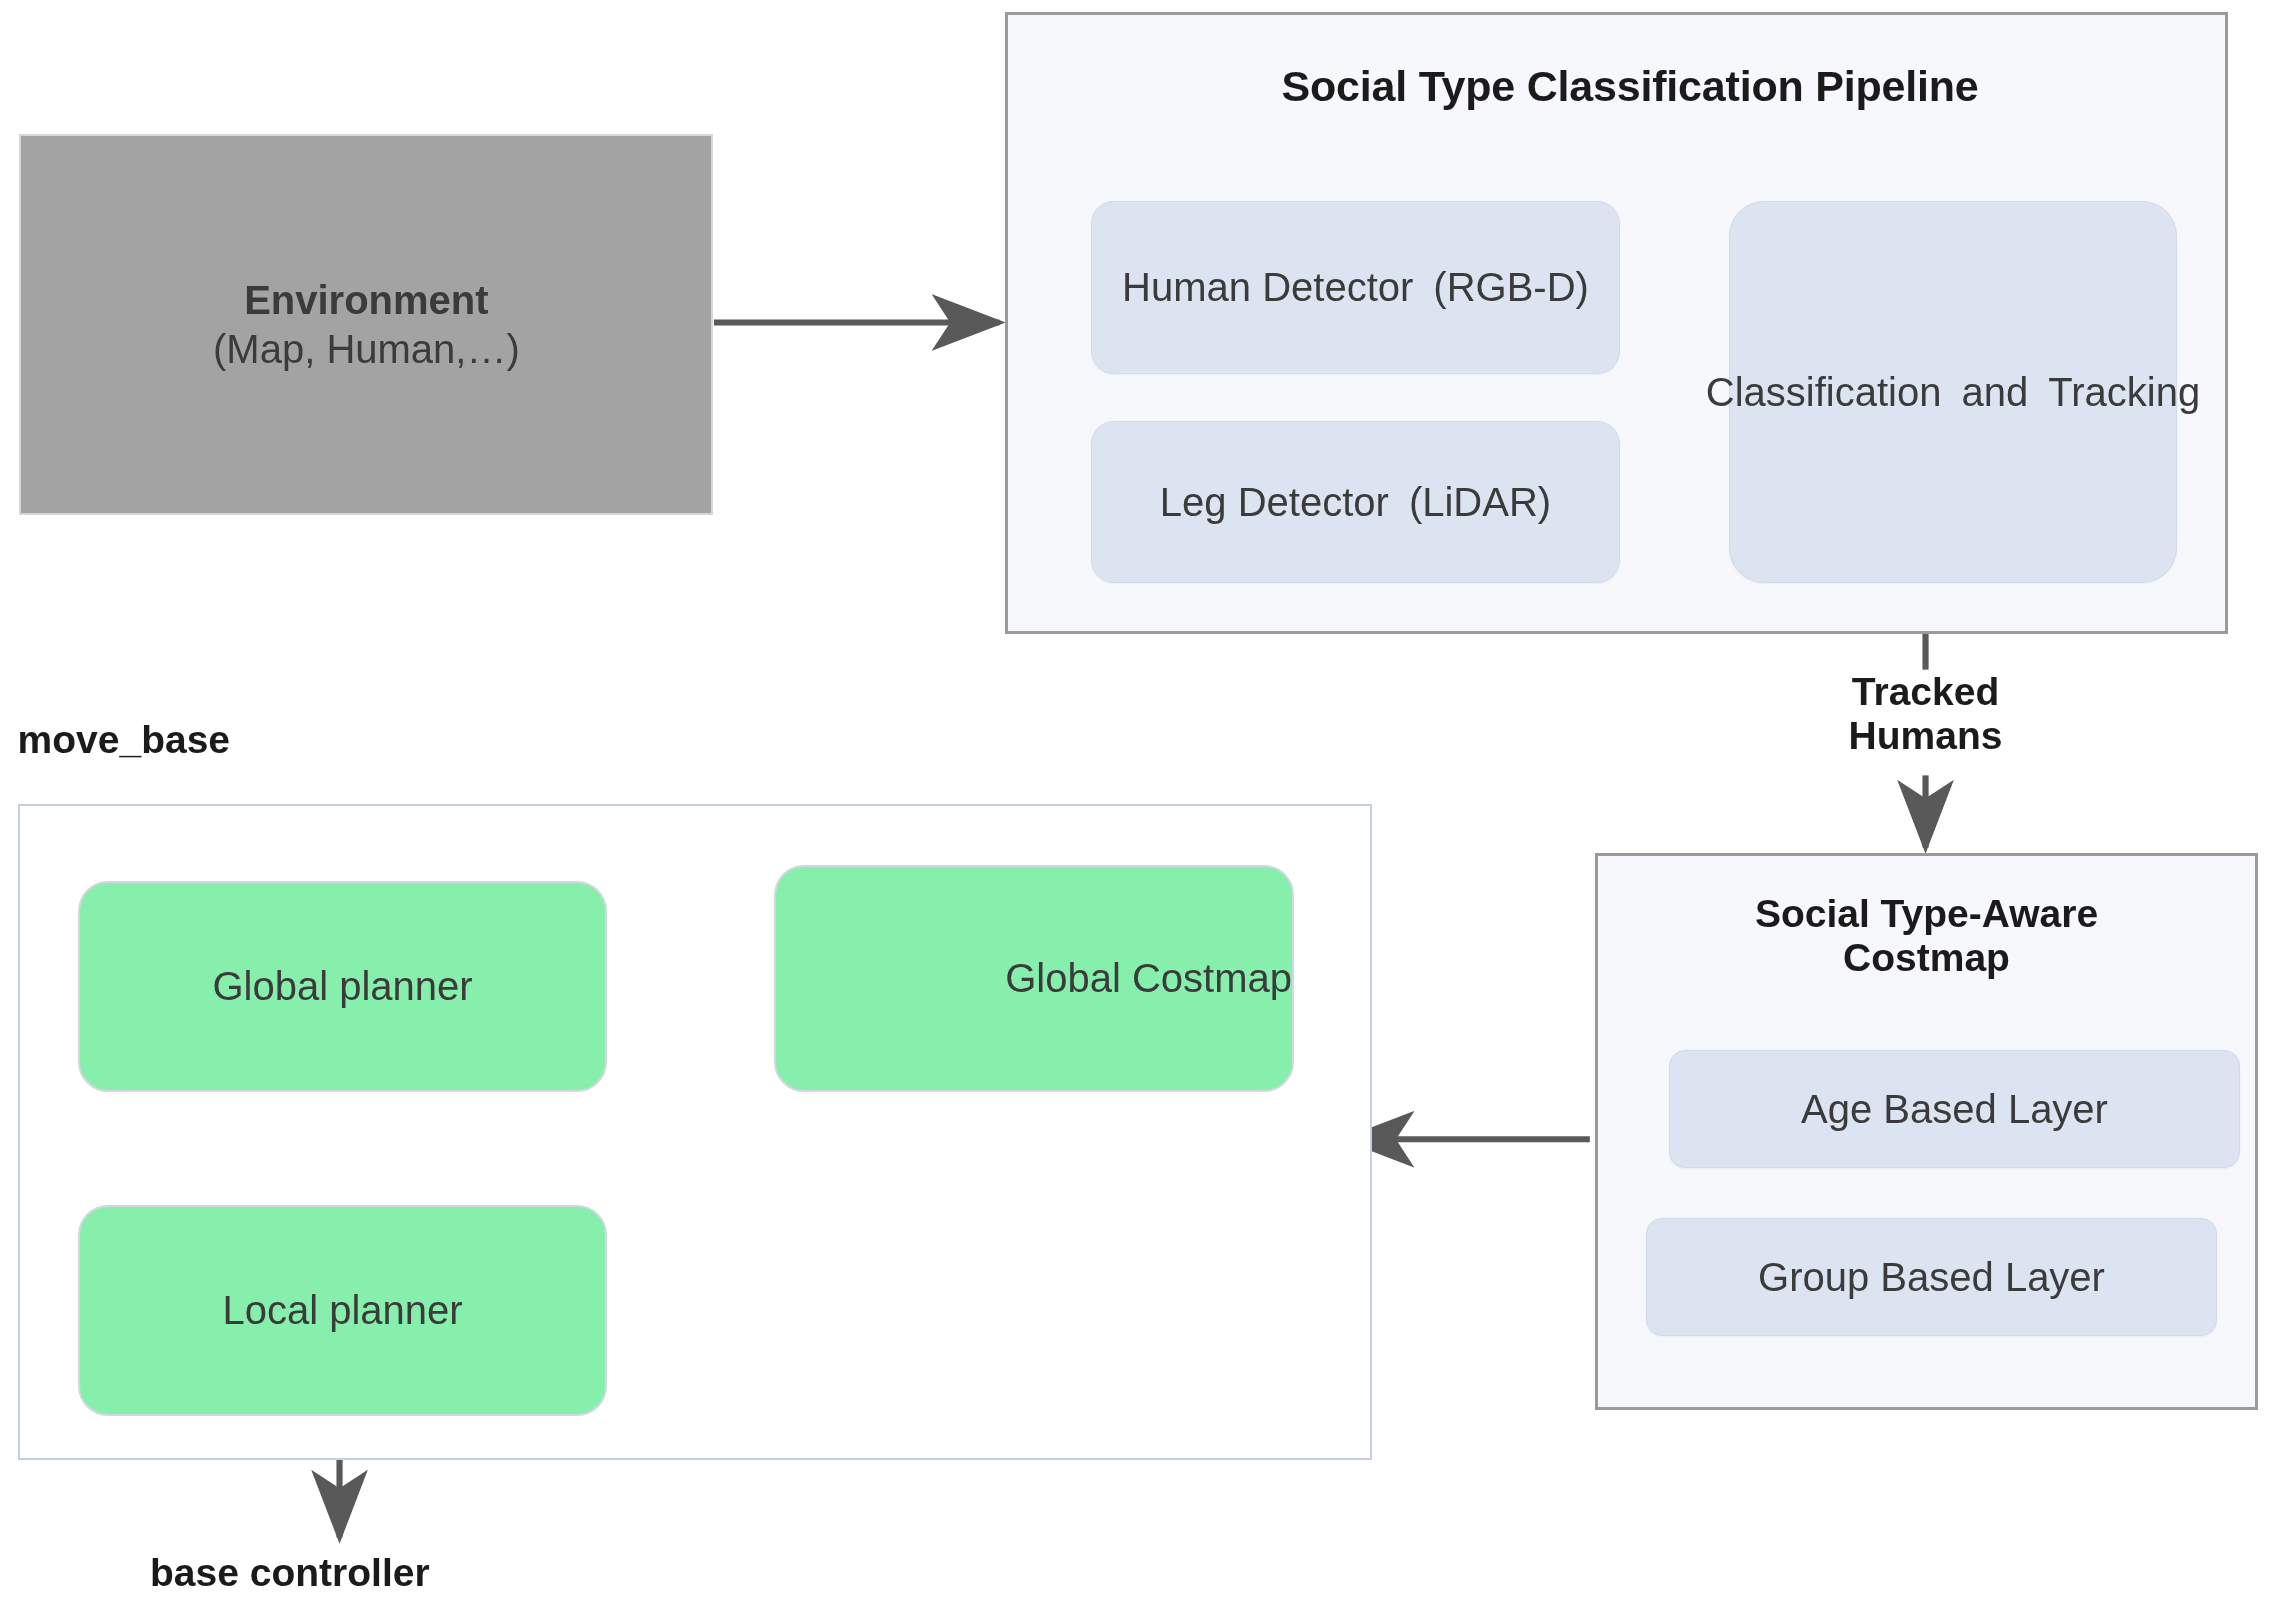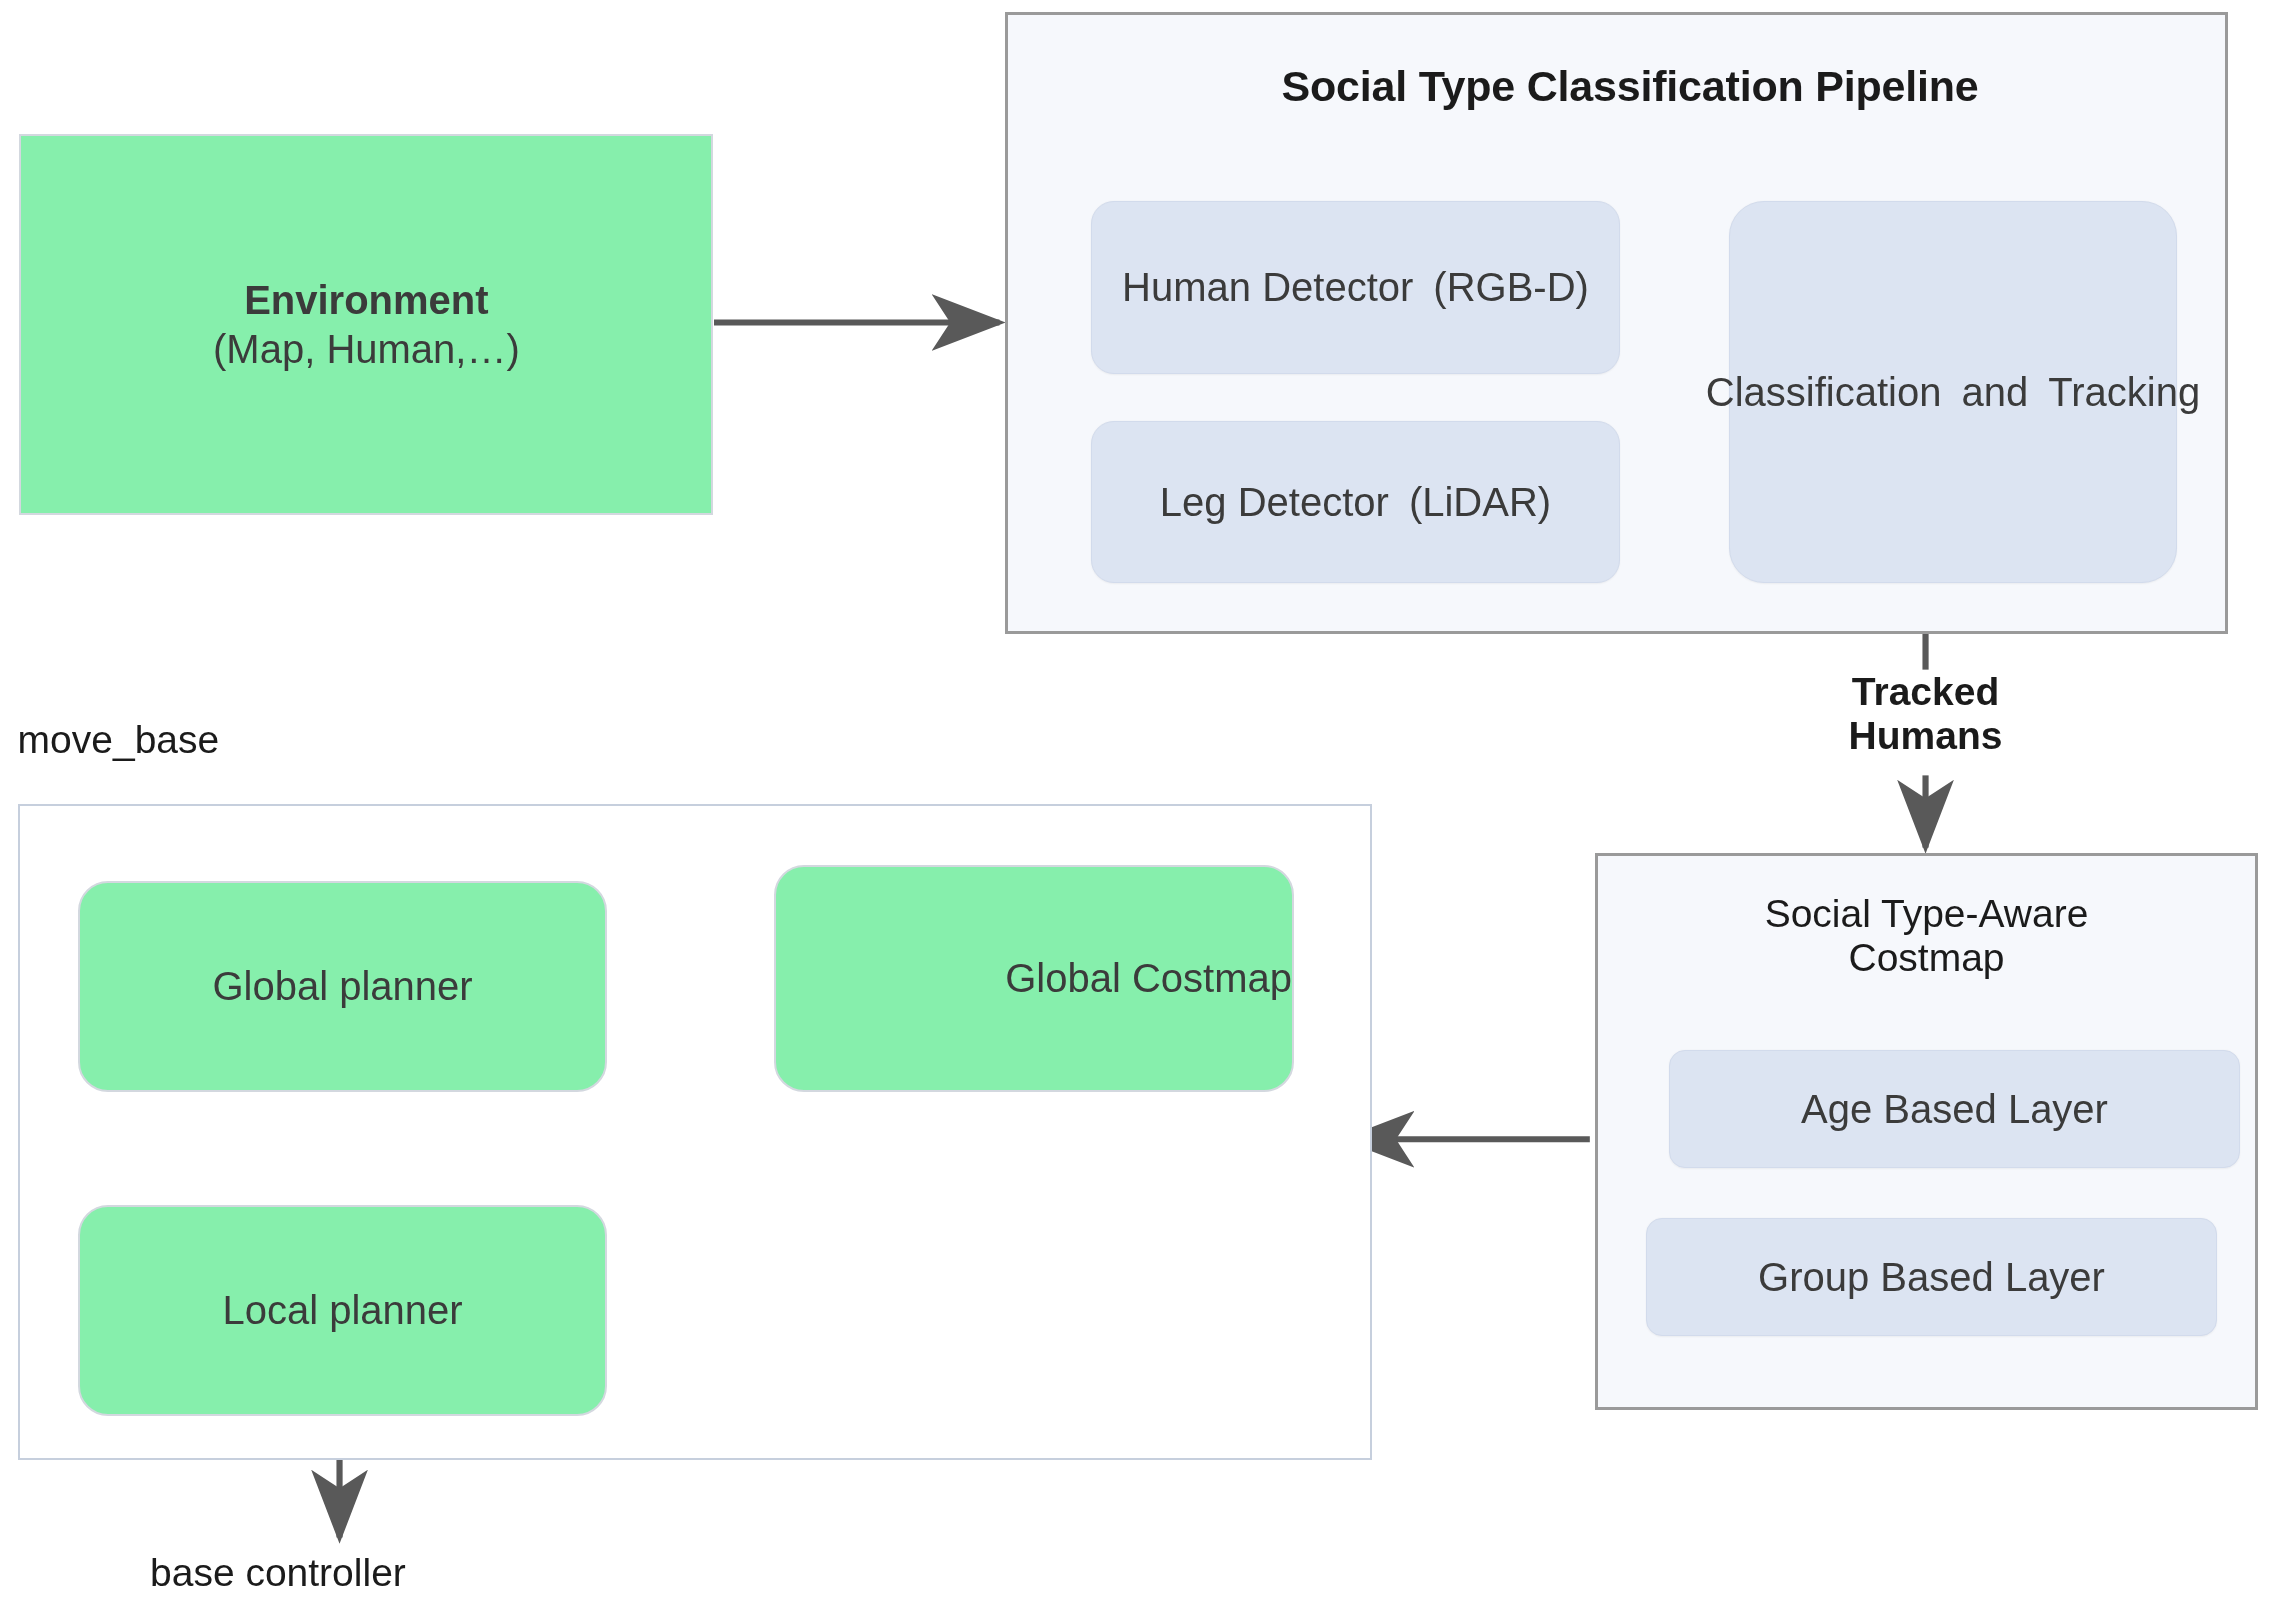--- a/index.html
+++ b/index.html
@@ -21,21 +21,21 @@
     left:1595px;top:853px;width:663px;height:557px;
     background:#f6f8fc;border:3.5px solid #9a9a9a;
   }
   .panel-movebase{
     left:17.6px;top:804px;width:1354px;height:656px;
     background:#ffffff;border:2.6px solid #c6cfdd;
   }
 
   
   .node-rect{
-    background:#86efac;border:2.6px solid #d3d8df;
+    background:#a3a3a3;border:2.6px solid #d3d8df;
     display:flex;align-items:center;justify-content:center;
     flex-direction:column;text-align:center;
   }
   
   .node-round{
     background:#86efac;border:2.6px solid #d3d8df;border-radius:30px;
     display:flex;align-items:center;justify-content:center;
     text-align:center;
   }
   
@@ -43,21 +43,21 @@
     background:#dce4f2;border:0.9px solid #d2dbec;border-radius:23px;
     display:flex;align-items:center;justify-content:center;
     flex-direction:row;text-align:center;
     box-shadow:0 0.9px 1.8px rgba(0,0,0,.05);
     gap:20px;
   }
 
   .t-title{font-size:43px;font-weight:bold;color:#1b1b1b;letter-spacing:-0.2px;}
   .t-node{font-size:40px;color:#3b3b3b;line-height:1.22;}
   .t-node-b{font-size:40px;font-weight:bold;color:#3b3b3b;line-height:1.22;}
-  .t-panel-label{font-size:39px;font-weight:normal;color:#1b1b1b;}
+  .t-panel-label{font-size:39px;font-weight:bold;color:#1b1b1b;}
   .t-edge{font-size:39px;font-weight:bold;color:#1b1b1b;line-height:1.12;text-align:center;}
 
   .svg-layer{position:absolute;left:0;top:0;width:2273px;height:1623px;pointer-events:none;}
 </style>
 </head>
 <body>
 
 <div id="root">
 
   <svg class="svg-layer" viewBox="0 0 2579 1842">

